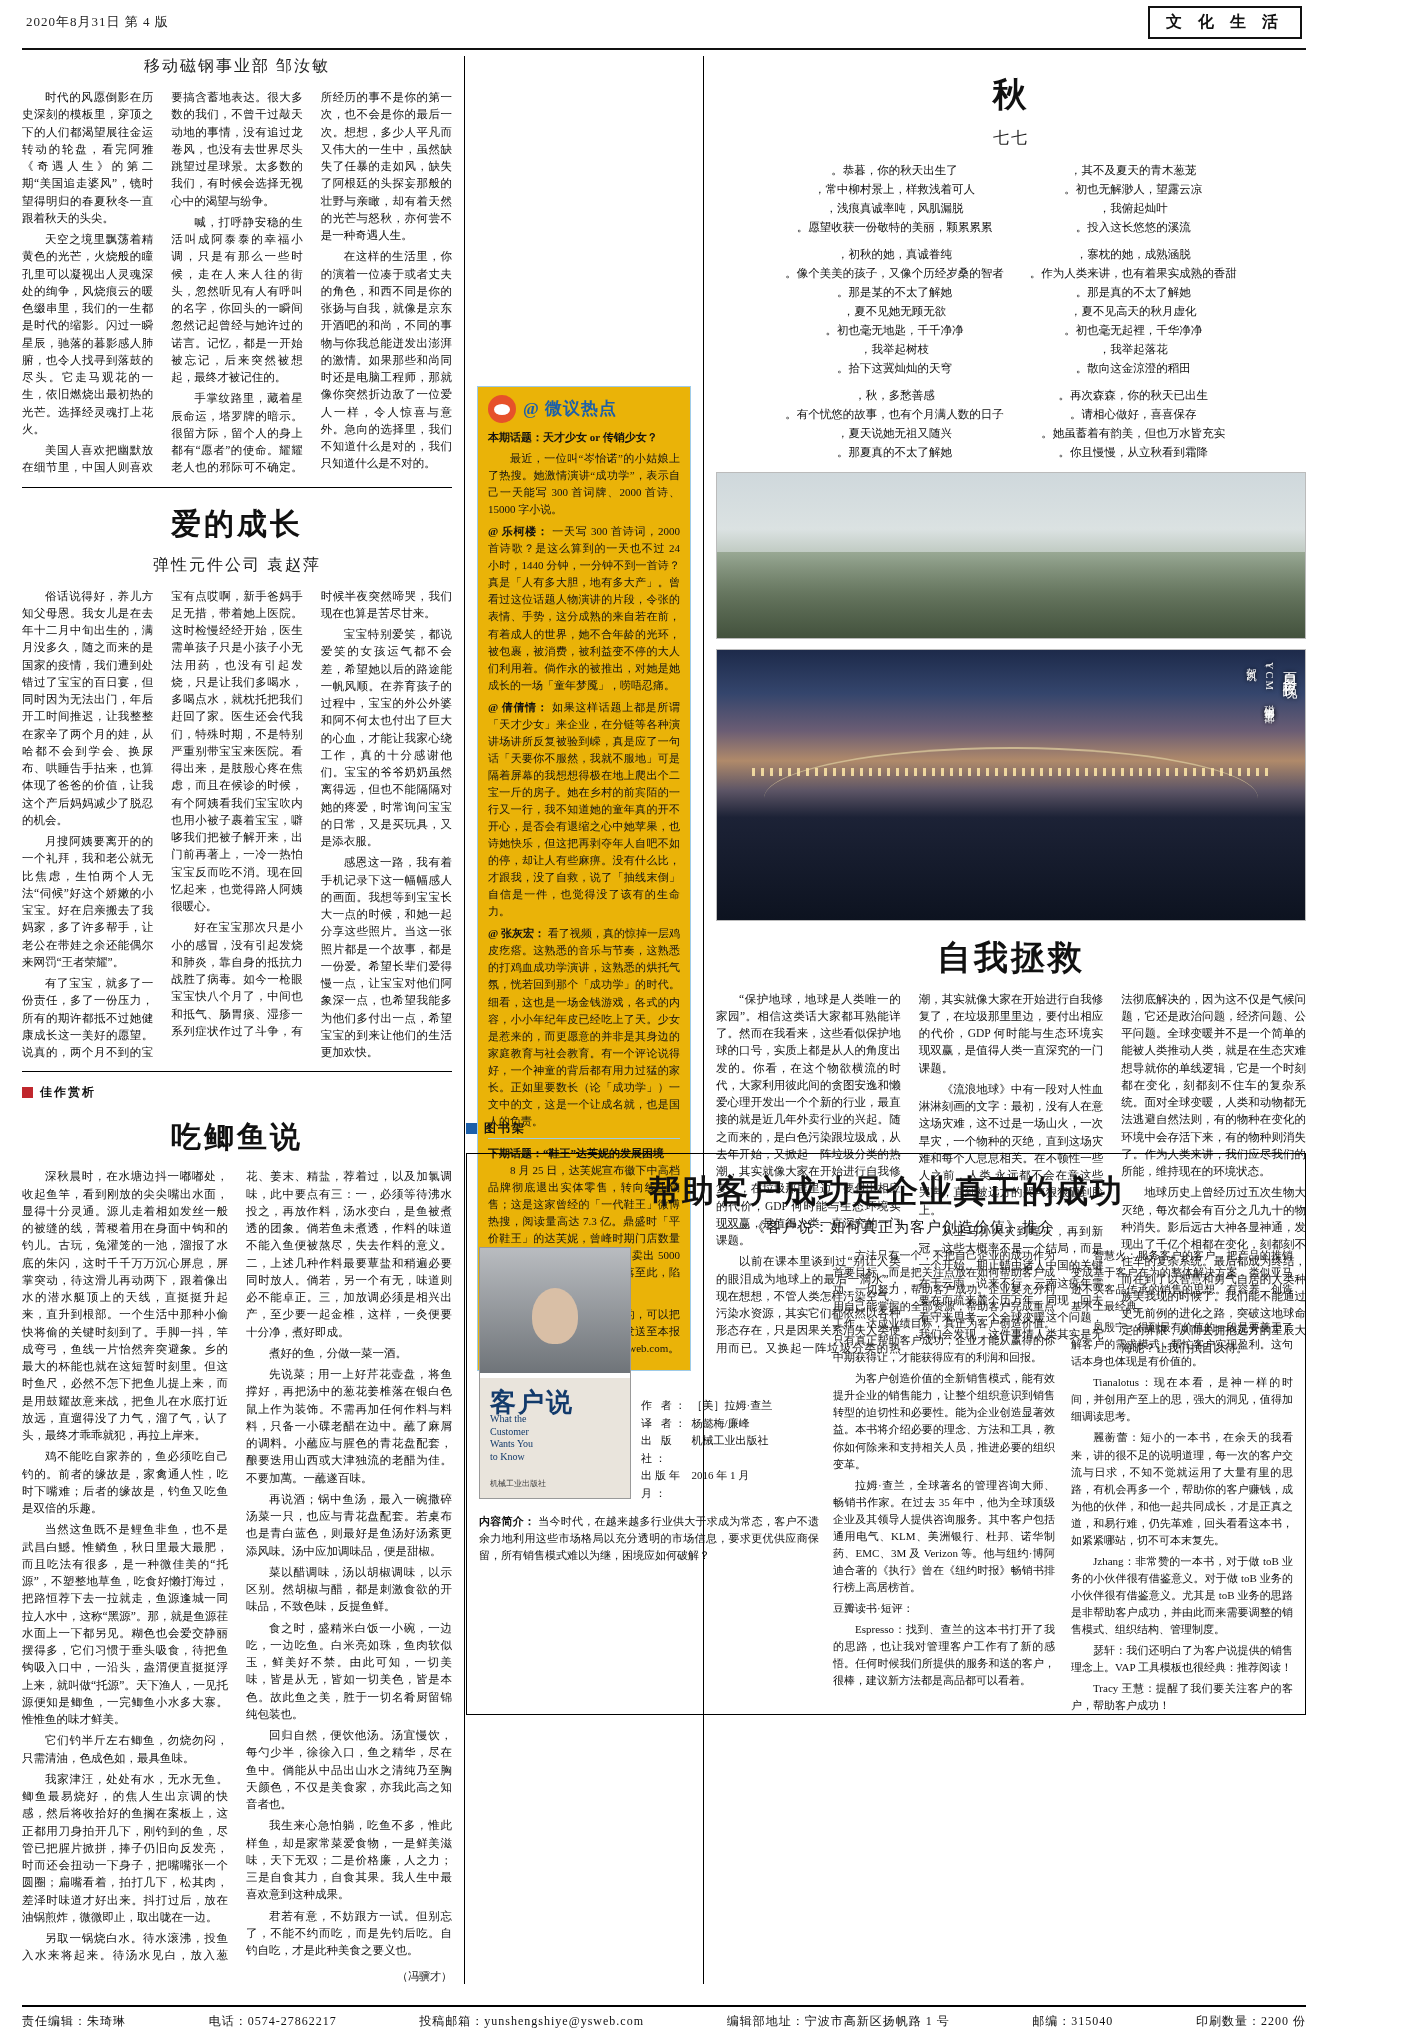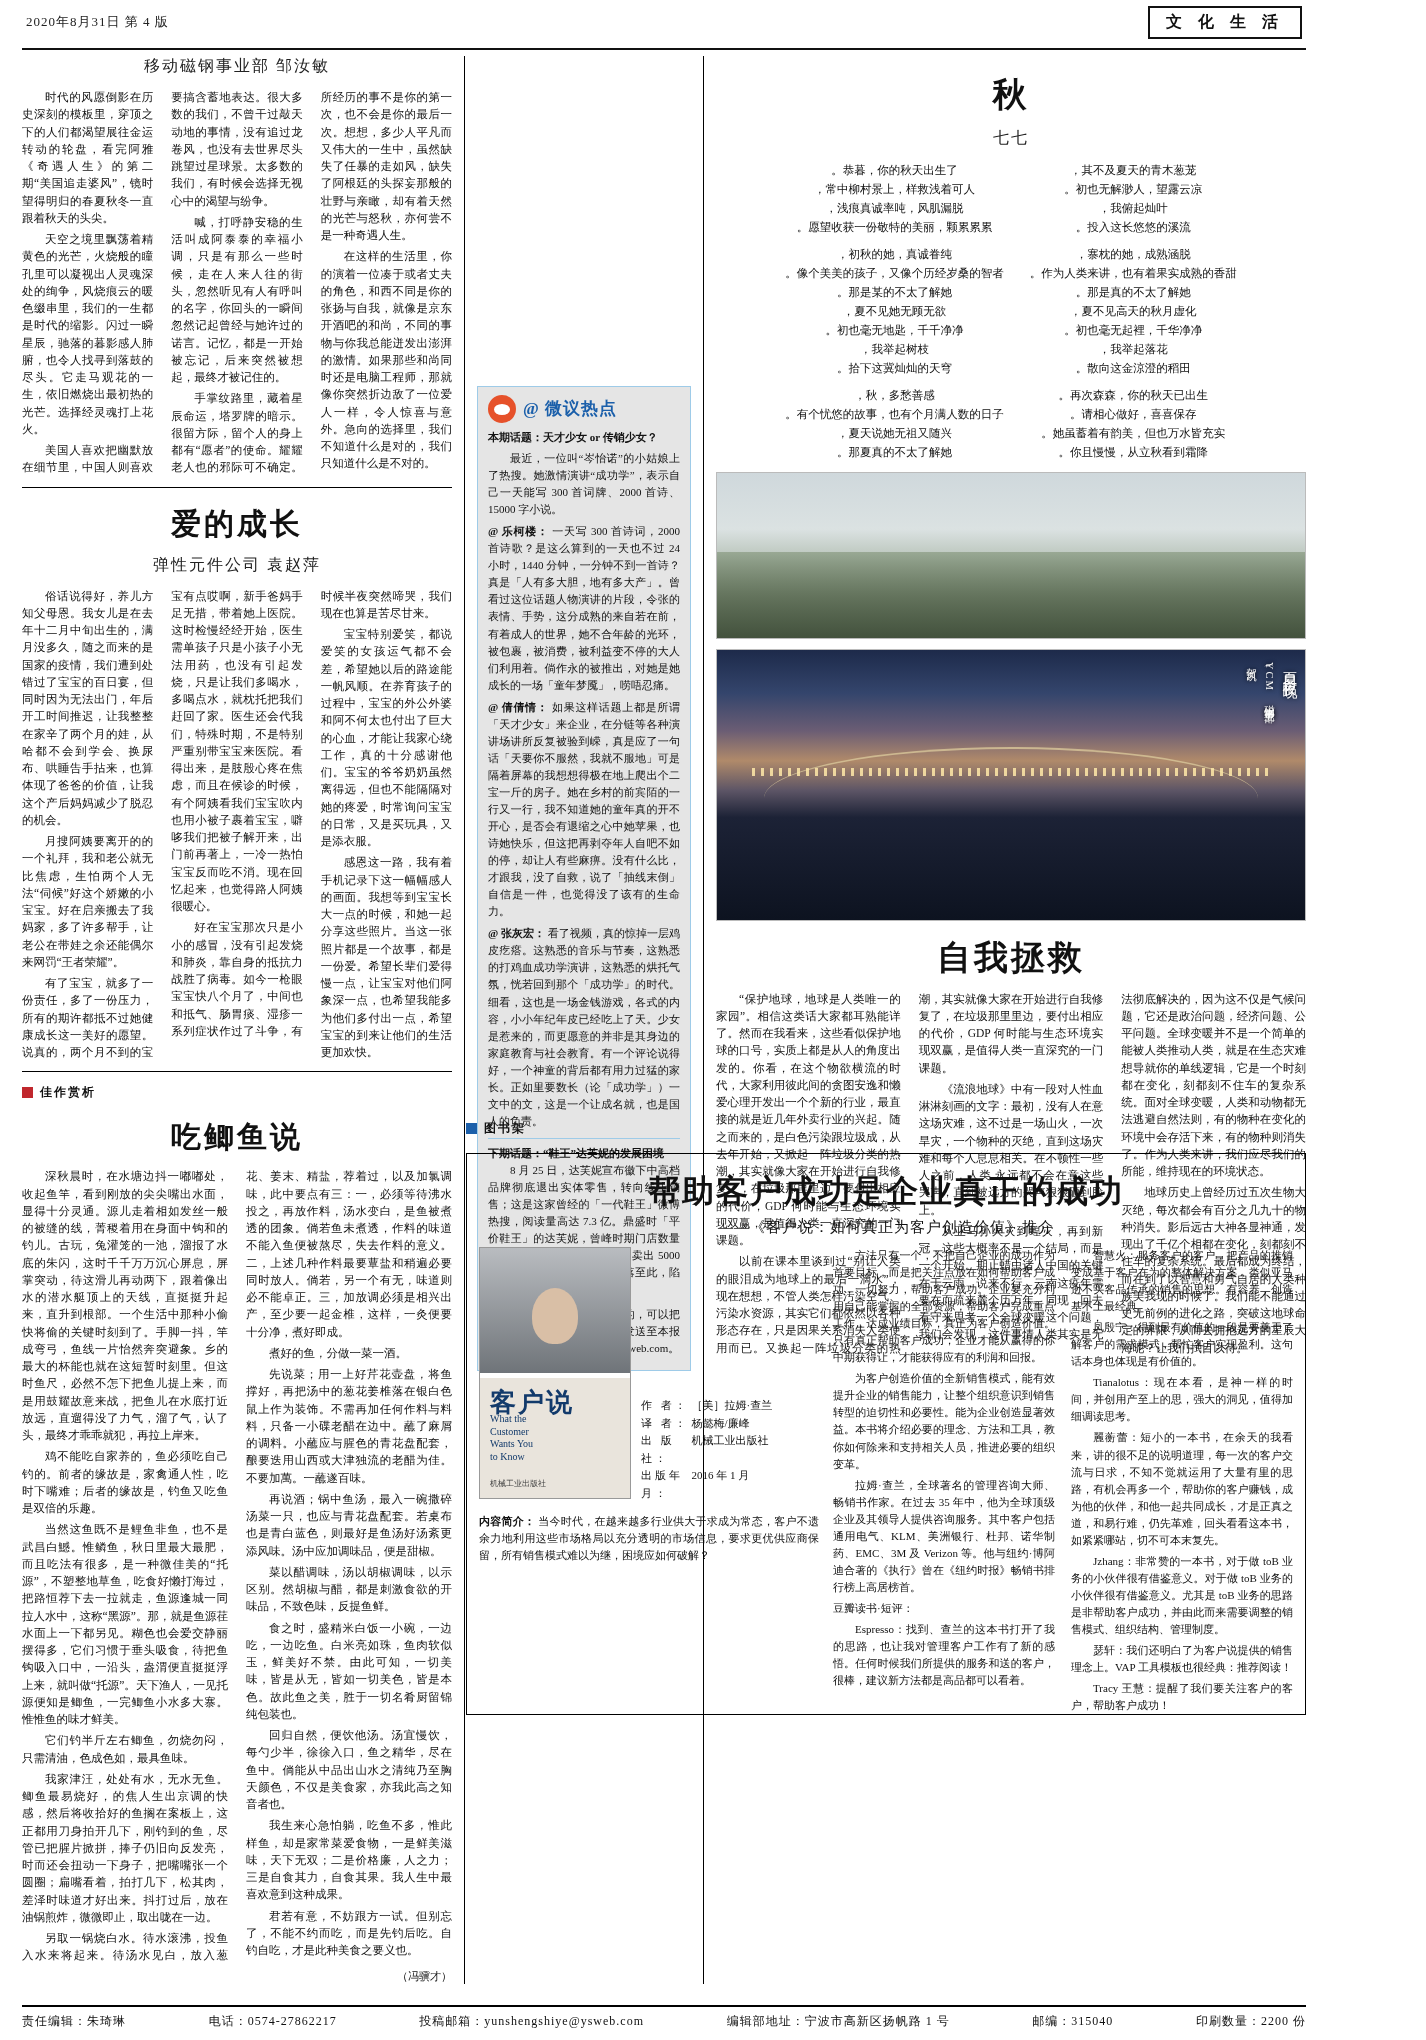--- a/index.html
+++ b/index.html
@@ -141,21 +141,21 @@
     writing-mode:vertical-rl;
     color:#fff;
     font-size:15px;
     letter-spacing:4px;
     text-shadow:0 0 4px rgba(0,0,0,.8);
   }
   .cap-vert.small{font-size:10.5px;letter-spacing:2px;}
   .cap-wrap{position:absolute;right:6px;top:10px;display:flex;gap:4px;}
   
   .weibo-box{
-    background:#e5e5e5;
+    background:#eab308;
     border:1px solid #9ecbe8;
     padding:8px 10px;
     font-size:11px;
     line-height:1.55;
     text-align:justify;
   }
   .weibo-head{
     display:flex;align-items:center;gap:7px;
     margin-bottom:6px;
   }

